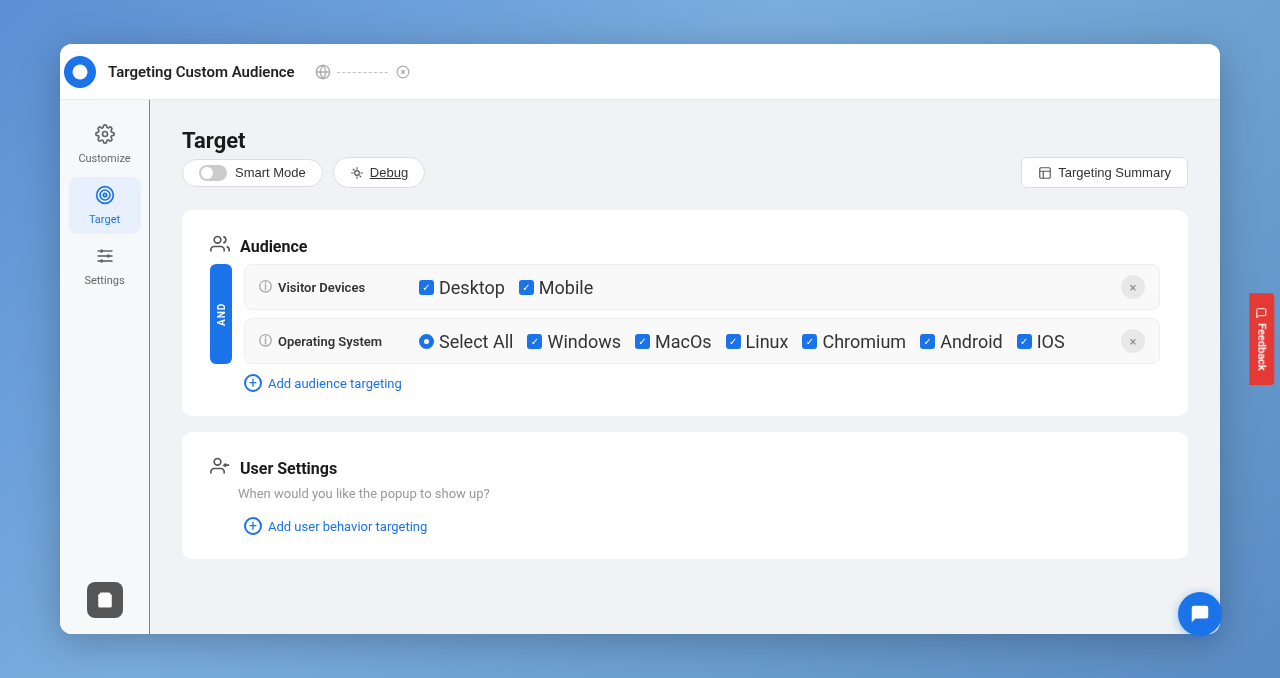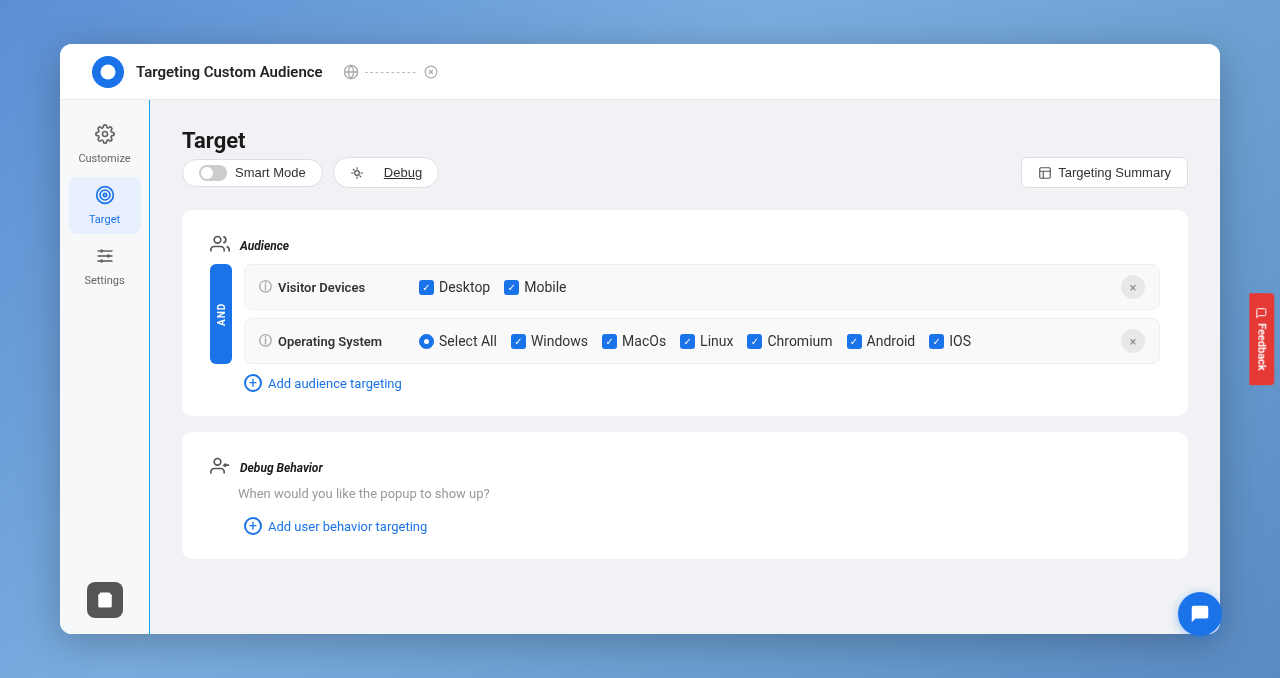--- a/index.html
+++ b/index.html
@@ -20,21 +20,21 @@
       border-radius: 12px;
       box-shadow: 0 8px 40px rgba(0,0,0,0.25);
       display: flex;
       flex-direction: column;
       overflow: hidden;
     }
     
     .header {
       display: flex;
       align-items: center;
-      padding: 0 32px;
+      padding: 0 4px;
       height: 56px;
       border-bottom: 1px solid #e8e8e8;
       background: #fff;
       flex-shrink: 0;
     }
     .header-logo {
       width: 32px;
       height: 32px;
       background: #1a73e8;
       border-radius: 50%;
@@ -180,21 +180,21 @@
       height: 12px;
       background: #fff;
       border-radius: 50%;
       position: absolute;
       top: 2px;
       left: 2px;
     }
     .debug-btn {
       display: flex;
       align-items: center;
-      gap: 20px;
+      gap: 6px;
       background: #fff;
       border: 1px solid #ddd;
       border-radius: 20px;
       padding: 7px 16px;
       font-size: 13px;
       color: #333;
       cursor: pointer;
       text-decoration: underline;
     }
     .targeting-summary-btn {
@@ -217,21 +217,21 @@
       padding: 24px 28px;
       margin-bottom: 16px;
     }
     .section-header {
       display: flex;
       align-items: center;
       gap: 10px;
       margin-bottom: 6px;
     }
     .section-icon { color: #555; font-size: 18px; }
-    .section-title { font-size: 12px; font-weight: 700; color: #1a1a1a; font-style: italic; }
+    .section-title { font-size: 16px; font-weight: 700; color: #1a1a1a; }
     .section-subtitle { font-size: 13px; color: #999; margin-bottom: 16px; margin-left: 28px; }
     
     .audience-rows {
       display: flex;
       position: relative;
     }
     .and-badge {
       display: flex;
       flex-direction: column;
       align-items: center;
@@ -277,21 +277,21 @@
     .row-options {
       display: flex;
       align-items: center;
       gap: 14px;
       flex: 1;
     }
     .checkbox-option {
       display: flex;
       align-items: center;
       gap: 5px;
-      font-size: 14px;
+      font-size: 18px;
       color: #333;
     }
     .checkbox-blue {
       width: 15px;
       height: 15px;
       background: #1a73e8;
       border-radius: 3px;
       display: flex;
       align-items: center;
       justify-content: center;
@@ -584,21 +584,21 @@
       <div class="section-card">
         <div class="section-header">
           <span class="section-icon">
             <svg width="20" height="20" viewBox="0 0 24 24" fill="none" stroke="#555" stroke-width="2">
                 <path d="M17 21v-2a4 4 0 0 0-4-4H5a4 4 0 0 0-4 4v2"></path>
                 <circle cx="9" cy="7" r="4"></circle>
                 <polyline points="23 11 17 11 19 9"></polyline>
                 <polyline points="17 11 19 13"></polyline>
               </svg>
           </span>
-          <span class="section-title">Debug Behavior</span>
+          <span class="section-title">User Settings</span>
         </div>
         <div class="section-subtitle">When would you like the popup to show up?</div>
         <div class="add-link">
           <div class="plus-circle">+</div>
           <span>Add user behavior targeting</span>
         </div>
       </div>
 
     </div>
   </div>

